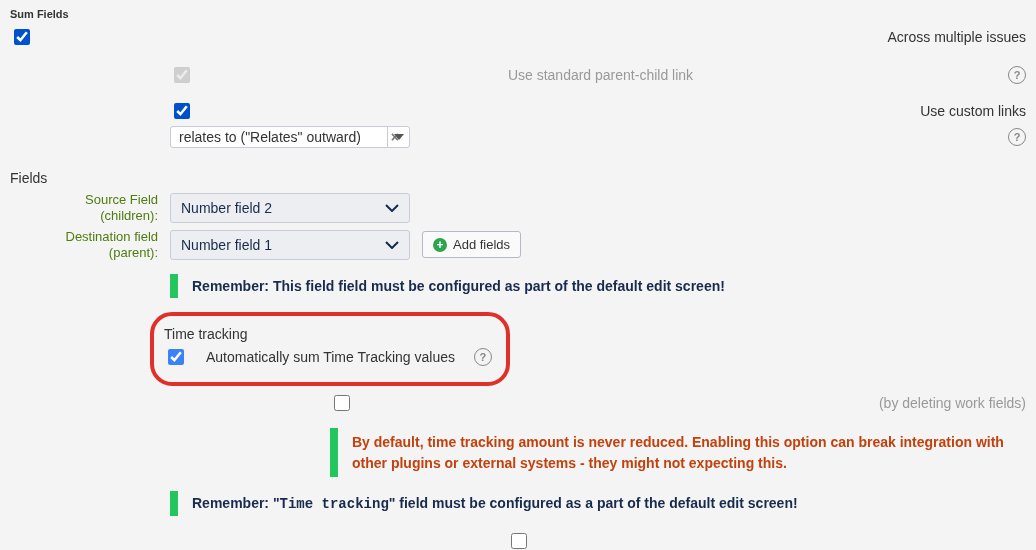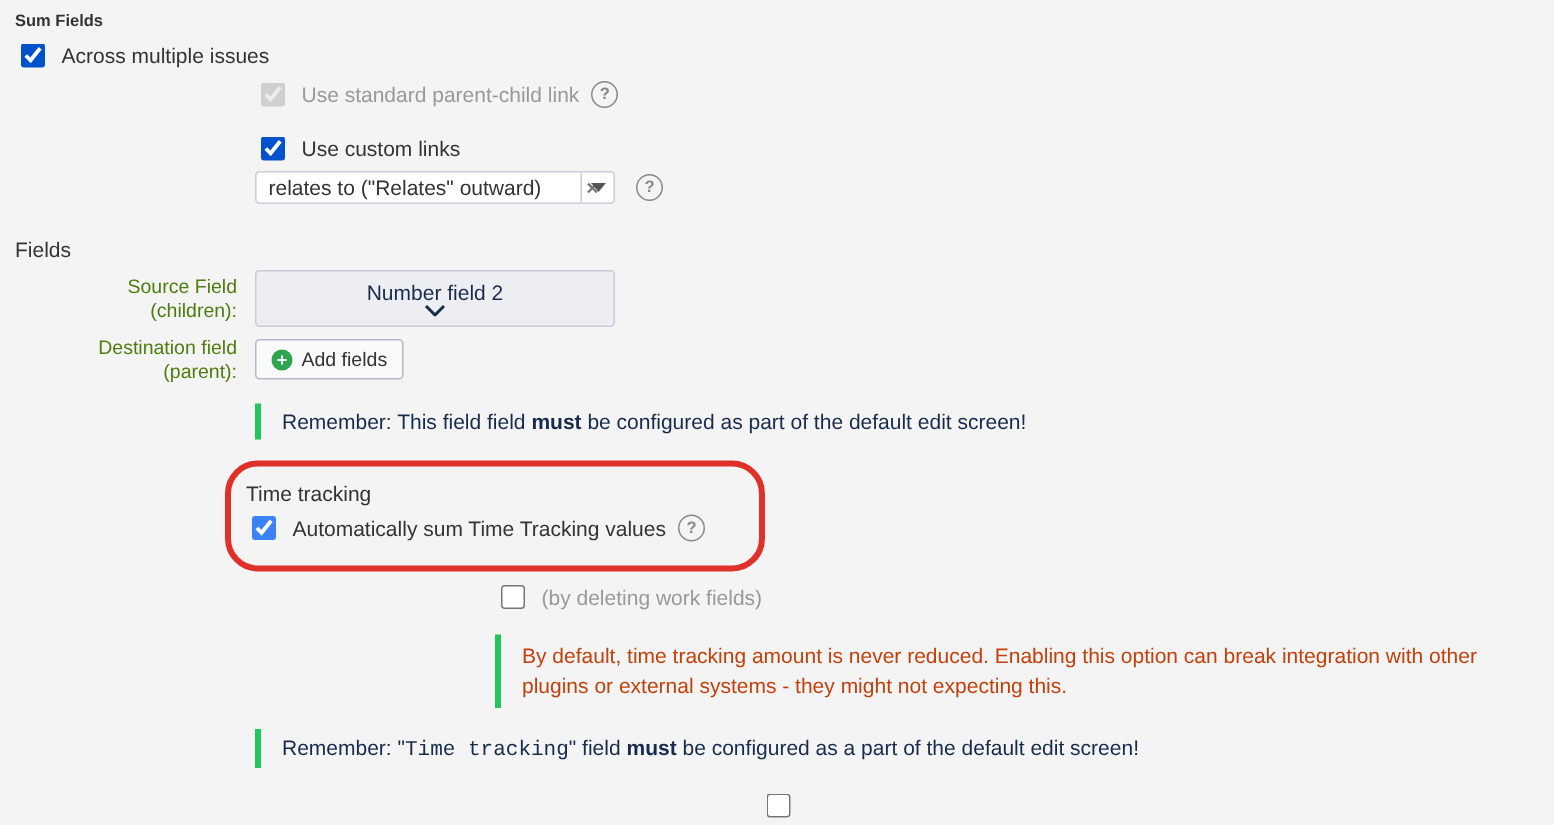--- a/index.html
+++ b/index.html
@@ -15,20 +15,21 @@
   .heading {
     font-weight: bold;
     font-size: 11px;
     margin-bottom: 6px;
   }
   .row {
     display: flex;
     align-items: center;
     gap: 8px;
     margin: 4px 0;
+    justify-content: space-between;
   }
   .indent2 { margin-left: 160px; }
   .muted { color: #999; }
   input[type="checkbox"] {
     width: 16px; height: 16px;
     accent-color: #0052cc;
   }
   input[type="checkbox"].grey {
     accent-color: #ccc;
   }
@@ -52,21 +53,20 @@
     display: flex;
     align-items: center;
     justify-content: space-between;
     background: #eceef2;
     border: 1px solid #c7ccd6;
     border-radius: 3px;
     padding: 6px 10px;
     width: 240px;
     color: #172b4d;
     cursor: pointer;
-    flex-direction: column;
   }
   .chev {
     display:inline-block;
   }
   .chev svg { display:block; }
   .multi {
     display:flex; align-items:center; gap:6px;
     background: #fff;
     border: 1px solid #c7ccd6;
     border-radius: 3px;
@@ -104,44 +104,45 @@
     color:#333;
     cursor:pointer;
   }
   .plus-circle {
     width:14px; height:14px; border-radius:50%;
     background:#2da44e; color:#fff;
     display:inline-flex; align-items:center; justify-content:center;
     font-size:12px; font-weight:bold; line-height:1;
   }
   .note {
-    border-left: 4px solid #22c55e;
+    border-left: 8px solid #22c55e;
     padding: 4px 0 4px 14px;
     margin: 14px 0 14px 160px;
     color: #172b4d;
     max-width: 840px;
+    font-weight: bold;
   }
   .note .mono { font-family: "Courier New", monospace; }
   .section-h {
     font-weight:normal;
     margin: 4px 0 4px 0;
   }
   .highlight-ring {
     border: 4px solid #e0302a;
     border-radius: 22px;
     padding: 6px 14px 10px 10px;
     margin: 0 0 6px 140px;
     width: 360px;
   }
   .sub-indent { margin-left: 320px; }
   .para {
     color: #c2410c;
     line-height: 1.45;
   }
-  .gap-top { margin-top: 4px; }
+  .gap-top { margin-top: 16px; }
 </style>
 </head>
 <body>
 
 <div class="heading">Sum Fields</div>
 
 <div class="row">
   <input type="checkbox" checked="" style="">
   <span>Across multiple issues</span>
 </div>
@@ -183,20 +184,28 @@
           <path d="M1 1 L7 7 L13 1" stroke="#172b4d" stroke-width="2" fill="none"></path>
         </svg>
     </span>
   </div>
 </div>
 
 <div class="form-row">
   <div class="form-label">
     <span>Destination field</span><br><span>(parent):</span>
   </div>
+  <div class="select-box">
+    <span>Number field 1</span>
+    <span class="chev">
+      <svg width="14" height="8" viewBox="0 0 14 8">
+          <path d="M1 1 L7 7 L13 1" stroke="#172b4d" stroke-width="2" fill="none"></path>
+        </svg>
+    </span>
+  </div>
   <button class="btn-add">
     <span class="plus-circle">+</span>
     <span>Add fields</span>
   </button>
 </div>
 
 <div class="note">
   <span>Remember: This field field </span><b>must</b><span> be configured as part of the default edit screen!</span>
 </div>
 

